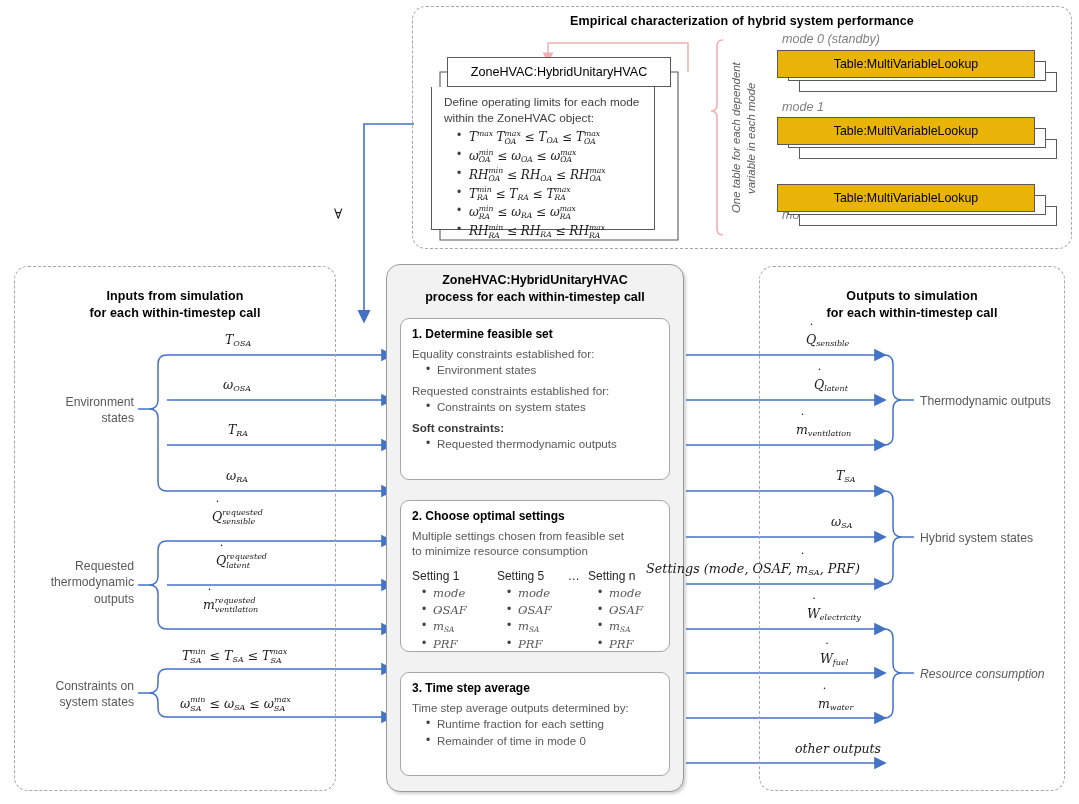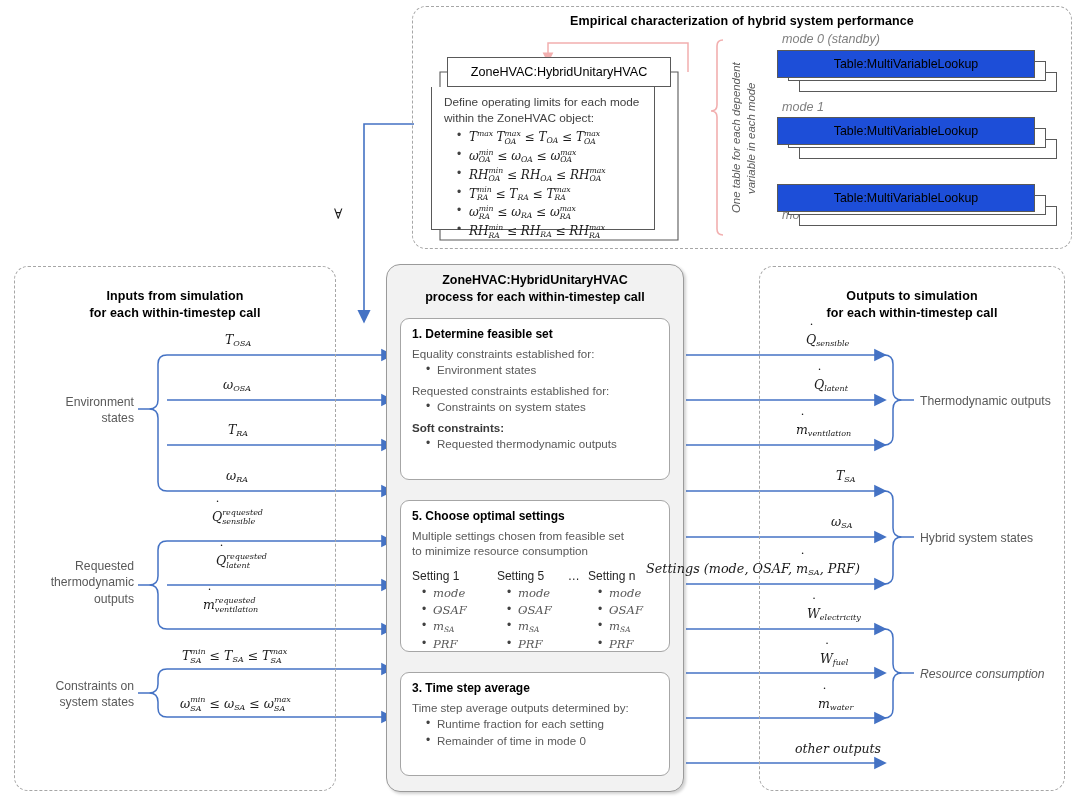--- a/index.html
+++ b/index.html
@@ -144,21 +144,21 @@
   .tbl-sheet{
     position:absolute;
     box-sizing:border-box;
     border:1.3px solid #595959;
     background:#fff;
   }
   .tbl-front{
     position:absolute;
     box-sizing:border-box;
     border:1.5px solid #595959;
-    background:#1d4ed8;
+    background:#eab308;
     display:flex;align-items:center;justify-content:center;
     font-size:12.4px;color:#000;
   }
   .brace-note{
     position:absolute;
     font-style:italic;
     font-size:11.4px;
     color:#595959;
     line-height:1.35;
     writing-mode:vertical-rl;
@@ -423,21 +423,21 @@
     <ul class="bullets">
       <li>Constraints on system states</li>
     </ul>
     <div class="step-text" style="margin-top:4px;font-weight:bold;color:#3b3b3b;">Soft constraints:</div>
     <ul class="bullets">
       <li>Requested thermodynamic outputs</li>
     </ul>
   </div>
 
   <div class="step-box" style="left:400px;top:500px;width:270px;height:152px;padding:8px 11px;">
-    <div class="step-head" style="margin-bottom:5px;">5. Choose optimal settings</div>
+    <div class="step-head" style="margin-bottom:5px;">2. Choose optimal settings</div>
     <div class="step-text">Multiple settings chosen from feasible set</div>
     <div class="step-text">to minimize resource consumption</div>
     <div style="display:flex;gap:8px;margin-top:10px;">
       <div style="width:88px;">
         <div class="step-text" style="color:#262626;font-size:12px;">Setting 1</div>
         <ul class="bullets" style="padding-left:12px;">
           <li><span class="m">mode</span></li>
           <li><span class="m">OSAF</span></li>
           <li><span class="m"><span class="dotover">m</span><sub>SA</sub></span></li>
           <li><span class="m">PRF</span></li>

